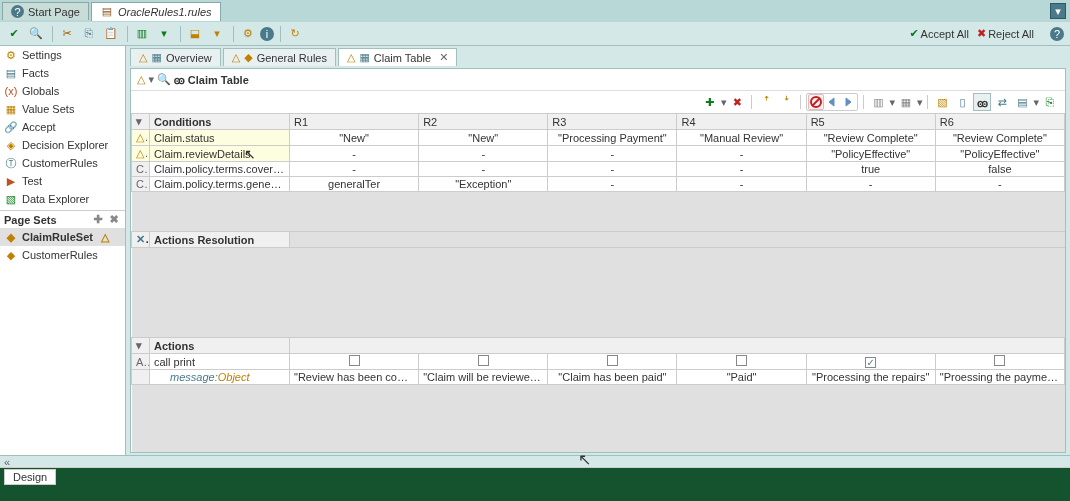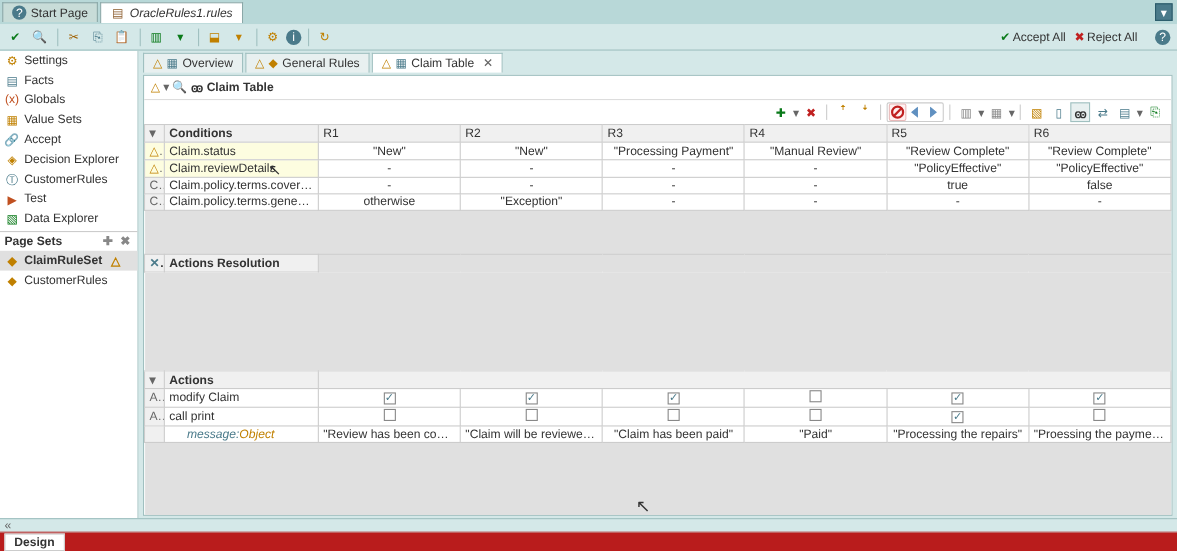--- a/index.html
+++ b/index.html
@@ -69,21 +69,21 @@
 .chk { display: inline-block; width: 11px; height: 11px; border: 1px solid #888; }
 .chk.on::after { content: "✓"; color: #4a7a8a; font-size: 10px; line-height: 9px; display: block; }
 .blank-row td { background: #e0e0e0; height: 40px; border-left: none; border-right: none; }
 .blank-row-tall td { background: #e0e0e0; height: 90px; border-left: none; border-right: none; }
 .param { color: #4a7a8a; font-style: italic; text-align: left; padding-left: 20px; }
 .param .type { color: #c08000; }
 .warn { color: #c08000; }
 
 
 .status { height: 16px; background: #d4e8e8; display: flex; justify-content: flex-end; align-items: center; padding: 0 20px; border-top: 1px solid #a0c0c0; }
-.bottom-tab { height: 18px; background: #b91c1c; padding: 1px 4px; border-top: 1px solid #ccc; font-weight: bold; }
+.bottom-tab { height: 34px; background: #14532d; padding: 1px 4px; border-top: 1px solid #ccc; }
 .bottom-tab span { display: inline-block; padding: 1px 8px; border: 1px solid #ccc; background: #fff; }
 .collapse-bar { height: 12px; background: #d4e8e8; display: flex; align-items: center; padding: 0 4px; border-top: 1px solid #a0c0c0; }
 .collapse-bar .c { cursor: pointer; color: #666; }
 .cursor-decor { position: absolute; pointer-events: none; font-size: 16px; }
 </style>
 </head>
 <body>
 
 <div class="app">
 
@@ -305,21 +305,21 @@
     <td>-</td>
                   <td>-</td>
                   <td>-</td>
                   <td>-</td>
                   <td>true</td>
                   <td>false</td>
                 </tr>
                 <tr>
     <td class="col-id ">C4</td>
     <td class="row-head ">Claim.policy.terms.generalTer...</td>
-    <td>otherwise</td>
+    <td>generalTer</td>
                   <td>"Exception"</td>
                   <td>-</td>
                   <td>-</td>
                   <td>-</td>
                   <td>-</td>
                 </tr>
               </tbody>
             <tbody>
                 <tr class="blank-row">
                   <td colspan="8" style="border-top:1px solid #ccc;"></td>
@@ -332,30 +332,20 @@
             <tr class="blank-row-tall">
                   <td colspan="8"></td>
                 </tr>
             <tr>
               <th class="sec-head" style="text-align:left;"><span class="tri">▾</span></th>
               <th class="sec-head">Actions</th>
               <th colspan="6" style="background:#f0f0f0;"></th>
             </tr>
             </tbody>
               <tbody id="act-body">
-                <tr>
-                  <td class="col-id">A1</td>
-                  <td class="row-head">modify Claim</td>
-                  <td><span class="chk on"></span></td>
-                  <td><span class="chk on"></span></td>
-                  <td><span class="chk on"></span></td>
-                  <td><span class="chk "></span></td>
-                  <td><span class="chk on"></span></td>
-                  <td><span class="chk on"></span></td>
-                </tr>
                 <tr>
                   <td class="col-id">A3</td>
                   <td class="row-head">call print</td>
                   <td><span class="chk "></span></td>
                   <td><span class="chk "></span></td>
                   <td><span class="chk "></span></td>
                   <td><span class="chk "></span></td>
                   <td><span class="chk on"></span></td>
                   <td><span class="chk "></span></td>
                 </tr>

